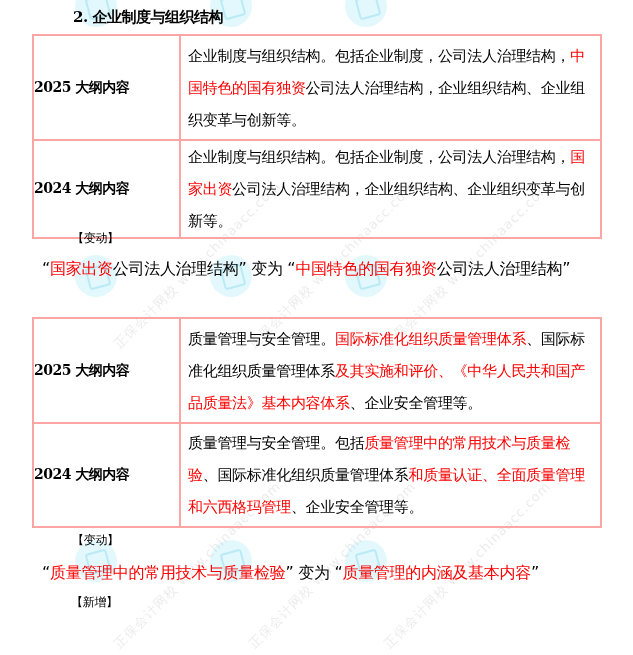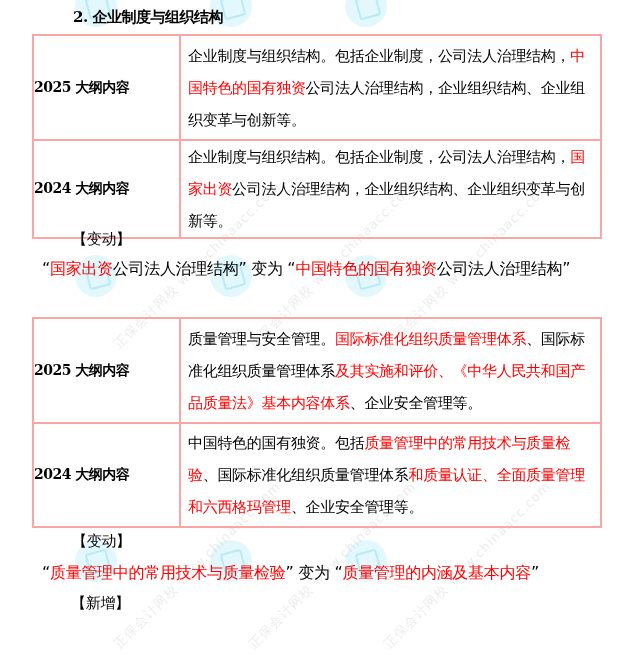--- a/index.html
+++ b/index.html
@@ -84,21 +84,21 @@
     }
     td.desc-cell {
       padding: 0 6px 0 7px !important;
       font-size: 15px;
       line-height: 32px;
       letter-spacing: -0.3px;
     }
     .red { color: #ff0000; }
     .label-line {
       position: absolute;
-      font-size: 15px;
+      font-size: 12px;
       white-space: nowrap;
       letter-spacing: -0.3px;
     }
     .quote-line {
       position: absolute;
       font-size: 16px;
       white-space: nowrap;
       letter-spacing: -0.3px;
     }
   </style>
@@ -154,21 +154,21 @@
     <tbody>
         <tr style="height:105px;">
       <td class="year-cell">2025 大纲内容</td>
       <td class="desc-cell">
         <span>质量管理与安全管理。</span><span class="red">国际标准化组织质量管理体系</span><span>、国际标准化组织质量管理体系</span><span class="red">及其实施和评价、《中华人民共和国产品质量法》基本内容体系</span><span>、企业安全管理等。</span>
       </td>
     </tr>
     <tr style="height:104px;">
       <td class="year-cell">2024 大纲内容</td>
       <td class="desc-cell">
-        <span>中国特色的国有独资。包括</span><span class="red">质量管理中的常用技术与质量检验</span><span>、国际标准化组织质量管理体系</span><span class="red">和质量认证、全面质量管理和六西格玛管理</span><span>、企业安全管理等。</span>
+        <span>质量管理与安全管理。包括</span><span class="red">质量管理中的常用技术与质量检验</span><span>、国际标准化组织质量管理体系</span><span class="red">和质量认证、全面质量管理和六西格玛管理</span><span>、企业安全管理等。</span>
       </td>
     </tr>
   </tbody>
     </table>
 
   <div class="label-line" style="left:72px;top:532px;">【变动】</div>
   <div class="quote-line" style="left:42px;top:563px;">
     <span>“</span><span class="red">质量管理中的常用技术与质量检验</span><span>” 变为 “</span><span class="red">质量管理的内涵及基本内容</span><span>”</span>
   </div>
 

